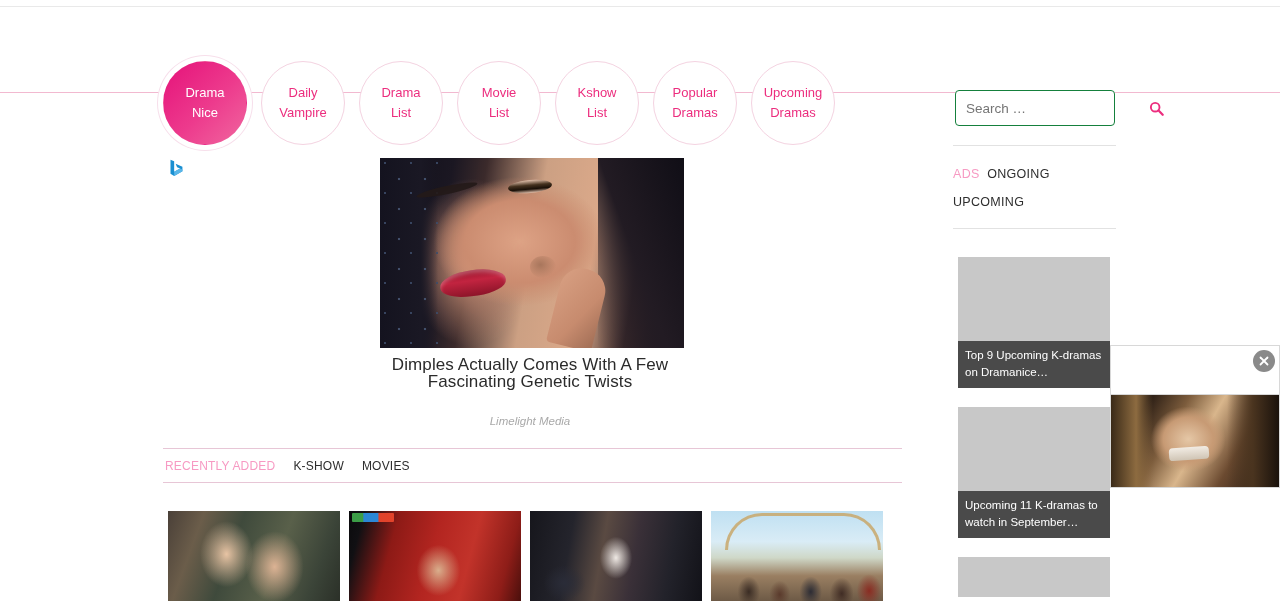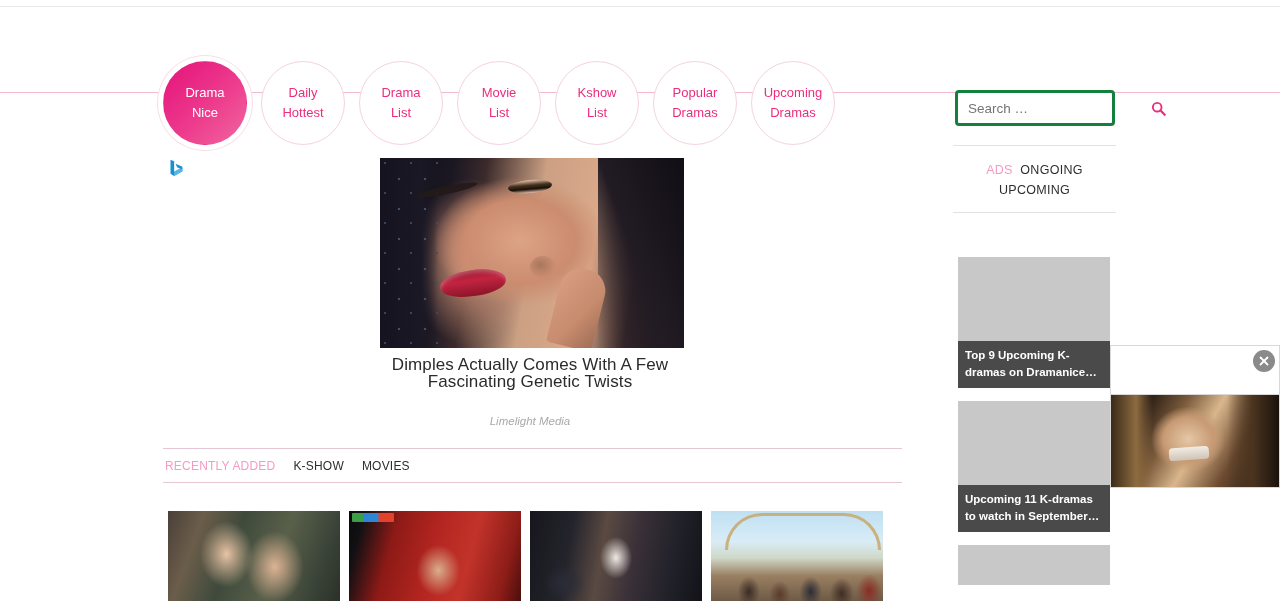--- a/index.html
+++ b/index.html
@@ -65,21 +65,21 @@
     border-color: transparent;
     color: #ffffff;
     box-shadow: 0 0 0 5px #ffffff, 0 0 0 6px #f7dfeb;
   }
 
   
   .search-wrap {
     position: absolute;
     left: 955px; top: 90px;
     width: 160px; height: 36px;
-    border: 3px solid #15803d;
+    border: 1px solid #15803d;
     border-radius: 4px;
     background: #fff;
     display: flex;
     box-sizing: border-box;
     z-index: 6;
   }
   .search-input {
     border: none;
     outline: none;
     flex: 1;
@@ -288,40 +288,38 @@
   
   .sidebar {
     position: absolute;
     left: 953px; top: 145px;
     width: 163px;
   }
   .side-rule { width: 163px; height: 1px; background: #e2e2e2; }
   .side-tabs {
     padding: 14px 0 12px 0;
     font-size: 12.5px;
-    line-height: 20px;
+    line-height: 28px;
     letter-spacing: .3px;
     color: #2e2e2e;
     width: 163px;
-    text-align: center;
   }
   .side-tab { cursor: pointer; white-space: nowrap; }
   .side-tab.active { color: #f79ac3; }
 
   .ad-list {
     position: absolute;
     left: 958px; top: 257px;
     width: 152px;
   }
   .ad-card {
     width: 152px;
-    margin-bottom: 13px;
+    margin-bottom: 19px;
     position: relative;
     cursor: pointer;
-    font-weight: bold;
   }
   .ad-img { width: 152px; height: 84px; background: #c8c8c8; }
   .ad-cap {
     width: 152px;
     background: #4a4a4a;
     color: #ffffff;
     font-size: 11.5px;
     line-height: 17px;
     padding: 6px 7px 7px 7px;
     box-sizing: border-box;
@@ -404,21 +402,21 @@
   <path d="M10 16.2 L16.5 12.6 L19 13.6 L19 15.5 L10 20.6 Z" fill="#5ab6e8"></path>
 </svg>
 
 <div class="nav-circles">
   <div class="nav-circle active">
     <span>Drama</span>
     <span>Nice</span>
   </div>
   <div class="nav-circle">
     <span>Daily</span>
-    <span>Hottest</span>
+    <span>Vampire</span>
   </div>
   <div class="nav-circle">
     <span>Drama</span>
     <span>List</span>
   </div>
   <div class="nav-circle">
     <span>Movie</span>
     <span>List</span>
   </div>
   <div class="nav-circle">

